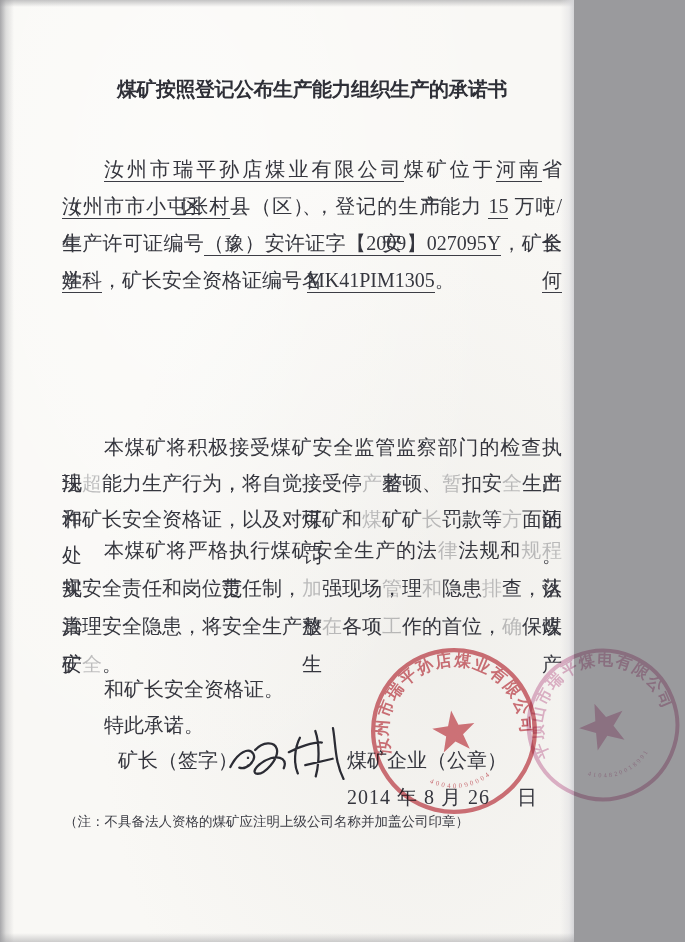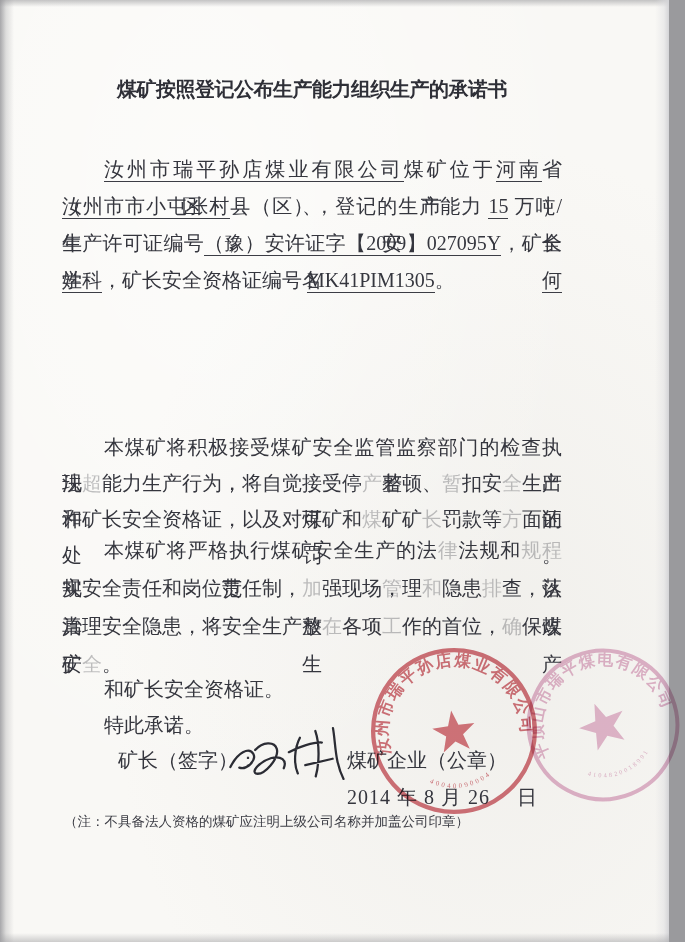--- a/index.html
+++ b/index.html
@@ -2,21 +2,21 @@
 <html><head>
 <meta charset="utf-8">
 <style>
   html,body{margin:0;padding:0;}
   body{
     width:685px;height:942px;overflow:hidden;
     background:#9a9a9d;
     font-family:"Liberation Serif","DejaVu Serif",serif;
   }
   .scan{
-    position:relative;width:669px;height:942px;
+    position:relative;width:574px;height:942px;
     background:
       radial-gradient(ellipse at 30% 20%, rgba(255,255,255,.5), rgba(255,255,255,0) 60%),
       radial-gradient(ellipse at 75% 70%, rgba(225,223,218,.35), rgba(225,223,218,0) 55%),
       #f9f8f5;
     color:#35363e;
   }
   
   .edge-left{position:absolute;left:0;top:0;bottom:0;width:14px;
     background:linear-gradient(90deg,#a7a7aa 0,rgba(167,167,170,.35) 6px,rgba(167,167,170,0) 14px);}
   .edge-top{position:absolute;left:0;top:0;right:0;height:7px;

